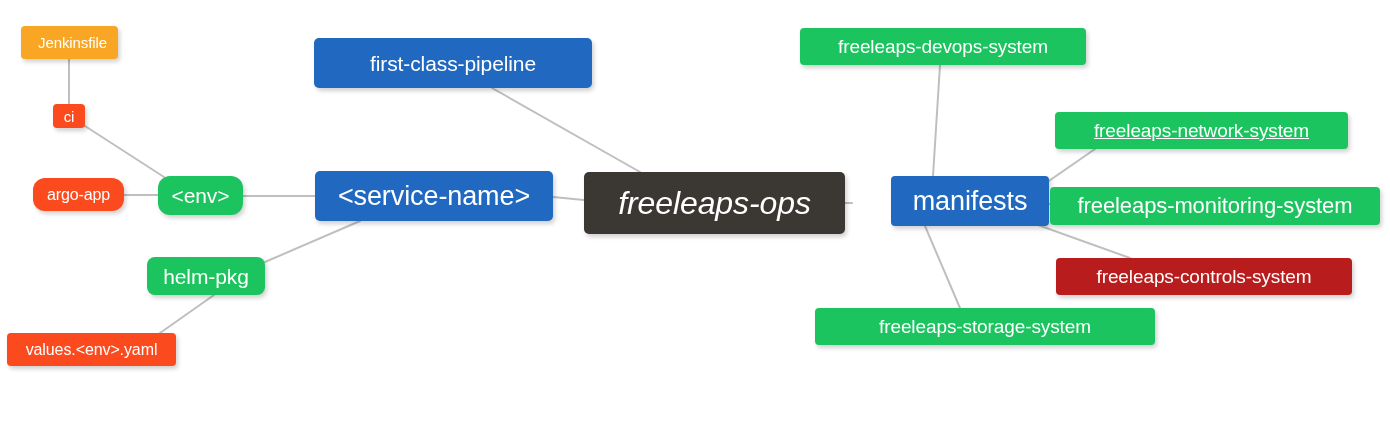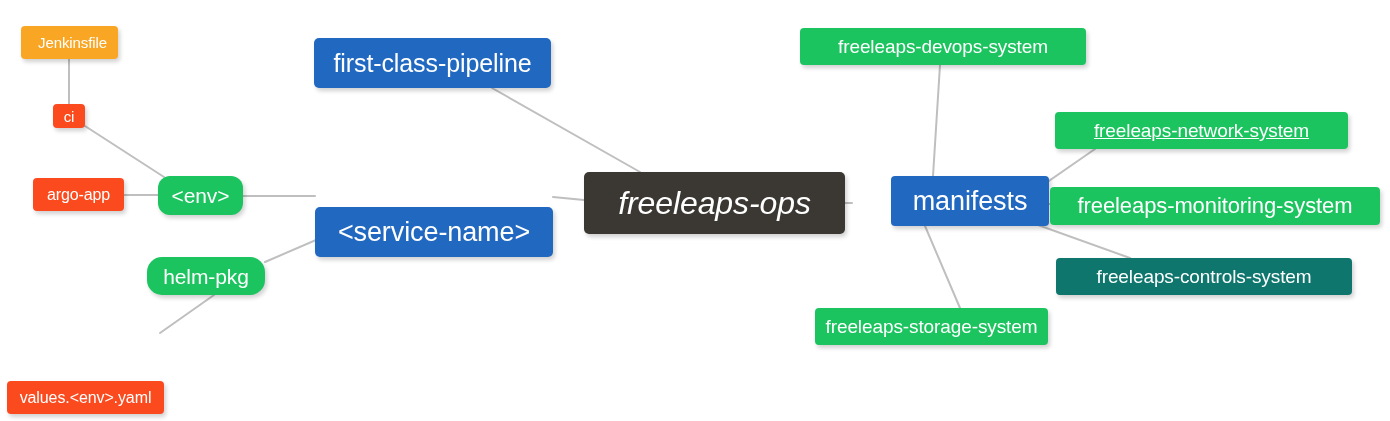--- a/index.html
+++ b/index.html
@@ -69,53 +69,53 @@
       <line x1="1010" y1="215" x2="1130" y2="258" class="edge" stroke="#bfbfbf"></line>
       <line x1="925" y1="226" x2="960" y2="308" class="edge" stroke="#bfbfbf"></line>
     </svg>
   <div id="node-layer">
       <div class="node" style="left: 21px; top: 26px; width: 97px; height: 33px; background: rgb(248, 166, 35); font-size: 15px; border-radius: 4px; color: rgb(255, 255, 255); padding-left: 16px;">
         <span class="node-label">Jenkinsfile</span>
       </div>
       <div class="node" style="left: 53px; top: 104px; width: 32px; height: 24px; background: rgb(250, 74, 30); font-size: 15px; border-radius: 4px; color: rgb(255, 255, 255);">
         <span class="node-label">ci</span>
       </div>
-      <div class="node" style="left: 33px; top: 178px; width: 91px; height: 33px; background: rgb(250, 74, 30); font-size: 16px; border-radius: 4px; color: rgb(255, 255, 255);">
+      <div class="node" style="left: 33px; top: 178px; width: 91px; height: 33px; background: rgb(250, 74, 30); font-size: 16px; border-radius: 12px; color: rgb(255, 255, 255);">
         <span class="node-label">argo-app</span>
       </div>
       <div class="node" style="left: 158px; top: 176px; width: 85px; height: 39px; background: rgb(27, 196, 94); font-size: 21px; border-radius: 12px; color: rgb(255, 255, 255);">
         <span class="node-label">&lt;env&gt;</span>
       </div>
-      <div class="node" style="left: 147px; top: 257px; width: 118px; height: 38px; background: rgb(27, 196, 94); font-size: 21px; border-radius: 15px; color: rgb(255, 255, 255);">
+      <div class="node" style="left: 147px; top: 257px; width: 118px; height: 38px; background: rgb(27, 196, 94); font-size: 21px; border-radius: 8px; color: rgb(255, 255, 255);">
         <span class="node-label">helm-pkg</span>
       </div>
-      <div class="node" style="left: 7px; top: 333px; width: 157px; height: 33px; background: rgb(250, 74, 30); font-size: 16px; border-radius: 4px; color: rgb(255, 255, 255); margin-top: 48px;">
+      <div class="node" style="left: 7px; top: 333px; width: 169px; height: 33px; background: rgb(250, 74, 30); font-size: 16px; border-radius: 4px; color: rgb(255, 255, 255);">
         <span class="node-label">values.&lt;env&gt;.yaml</span>
       </div>
-      <div class="node" style="left: 314px; top: 38px; width: 237px; height: 50px; background: rgb(32, 104, 192); font-size: 25px; border-radius: 5px; color: rgb(255, 255, 255);">
+      <div class="node" style="left: 314px; top: 38px; width: 278px; height: 50px; background: rgb(32, 104, 192); font-size: 21px; border-radius: 5px; color: rgb(255, 255, 255);">
         <span class="node-label">first-class-pipeline</span>
       </div>
-      <div class="node" style="left: 315px; top: 171px; width: 238px; height: 50px; background: rgb(32, 104, 192); font-size: 27px; border-radius: 5px; color: rgb(255, 255, 255); margin-top: 36px;">
+      <div class="node" style="left: 315px; top: 171px; width: 238px; height: 50px; background: rgb(32, 104, 192); font-size: 27px; border-radius: 5px; color: rgb(255, 255, 255);">
         <span class="node-label">&lt;service-name&gt;</span>
       </div>
       <div class="node" style="left: 584px; top: 172px; width: 261px; height: 62px; background: rgb(59, 55, 51); font-size: 32px; border-radius: 5px; color: rgb(255, 255, 255); font-style: italic;">
         <span class="node-label">freeleaps-ops</span>
       </div>
       <div class="node" style="left: 852px; top: 176px; width: 158px; height: 50px; background: rgb(32, 104, 192); font-size: 27px; border-radius: 4px; color: rgb(255, 255, 255); margin-left: 39px;">
         <span class="node-label">manifests</span>
       </div>
       <div class="node" style="left: 800px; top: 28px; width: 286px; height: 37px; background: rgb(27, 196, 94); font-size: 19px; border-radius: 4px; color: rgb(255, 255, 255); align-items: center;">
         <span class="node-label">freeleaps-devops-system</span>
       </div>
       <div class="node" style="left: 1055px; top: 112px; width: 293px; height: 37px; background: rgb(27, 196, 94); font-size: 19px; border-radius: 4px; color: rgb(255, 255, 255); text-decoration: underline;">
         <span class="node-label">freeleaps-network-system</span>
       </div>
       <div class="node" style="left: 1050px; top: 187px; width: 330px; height: 38px; background: rgb(27, 196, 94); font-size: 22px; border-radius: 4px; color: rgb(255, 255, 255);">
         <span class="node-label">freeleaps-monitoring-system</span>
       </div>
-      <div class="node" style="left: 1056px; top: 258px; width: 296px; height: 37px; background: #0f766e; font-size: 19px; border-radius: 4px; color: rgb(255, 255, 255);">
+      <div class="node" style="left: 1056px; top: 258px; width: 296px; height: 37px; background: #b91c1c; font-size: 19px; border-radius: 4px; color: rgb(255, 255, 255);">
         <span class="node-label">freeleaps-controls-system</span>
       </div>
-      <div class="node" style="left: 815px; top: 308px; width: 233px; height: 37px; background: rgb(27, 196, 94); font-size: 19px; border-radius: 4px; color: rgb(255, 255, 255);">
+      <div class="node" style="left: 815px; top: 308px; width: 340px; height: 37px; background: rgb(27, 196, 94); font-size: 19px; border-radius: 4px; color: rgb(255, 255, 255);">
         <span class="node-label">freeleaps-storage-system</span>
       </div>
     </div>
 </div>
 
 </body></html>

